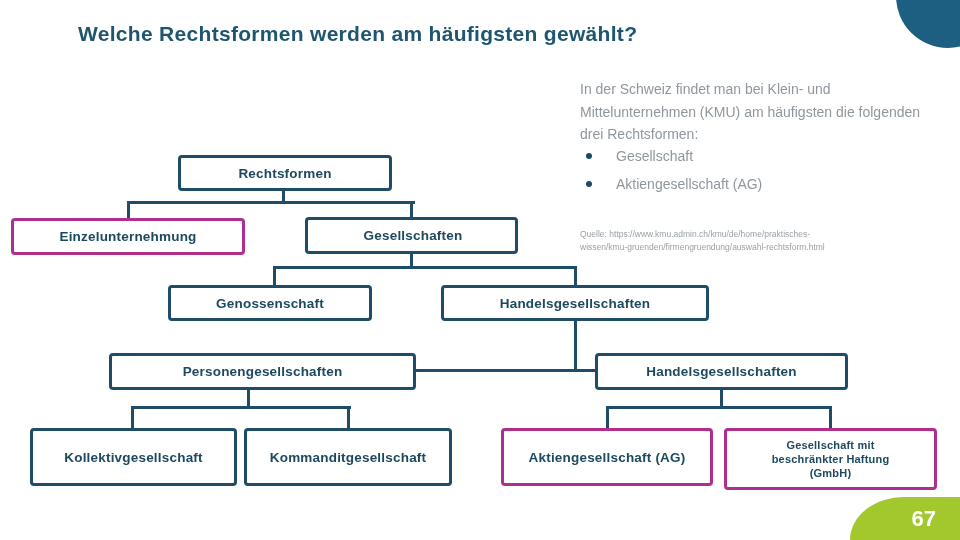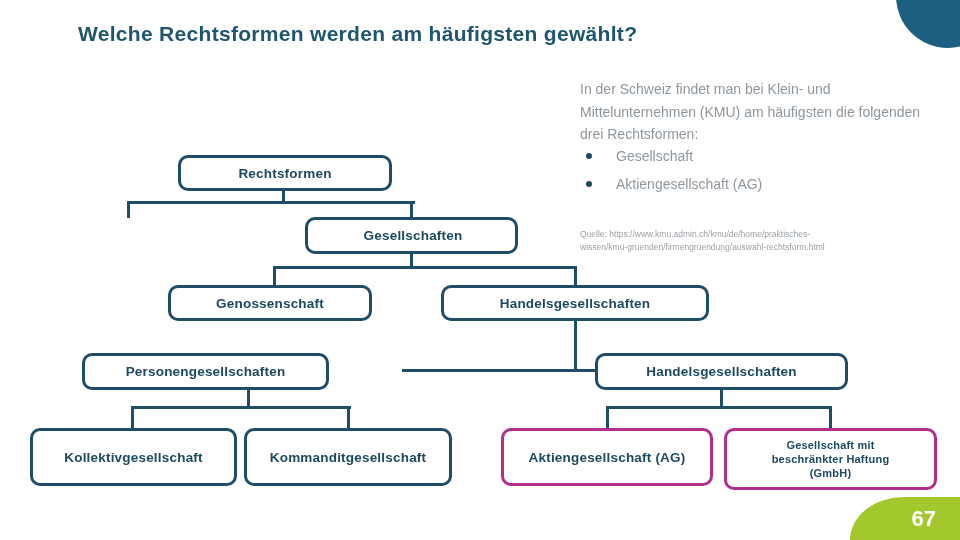--- a/index.html
+++ b/index.html
@@ -98,21 +98,21 @@
     line-height: 1.55;
     color: #9aa1a7;
     overflow-wrap: break-word;
   }
 
   
   .node {
     position: absolute;
     background: #ffffff;
     border: 3px solid #1f4c66;
-    border-radius: 10px;
+    border-radius: 4px;
     display: flex;
     align-items: center;
     justify-content: center;
     text-align: center;
     font-size: 13.5px;
     font-weight: bold;
     letter-spacing: 0.2px;
     color: #1c4960;
     padding: 0 8px;
   }
@@ -165,24 +165,25 @@
   <div class="conn" style="left:131px; top:406px; width:220px; height:3px;"></div>
   <div class="conn" style="left:131px; top:406px; width:3px; height:22px;"></div>
   <div class="conn" style="left:347px; top:406px; width:3px; height:22px;"></div>
 
   <div class="conn" style="left:720px; top:390px; width:3px; height:18px;"></div>
   <div class="conn" style="left:606px; top:406px; width:226px; height:3px;"></div>
   <div class="conn" style="left:606px; top:406px; width:3px; height:22px;"></div>
   <div class="conn" style="left:829px; top:406px; width:3px; height:22px;"></div>
 
   <div class="node" style="left:178px; top:155px; width:214px; height:36px;">Rechtsformen</div>
+  <div class="node pink" style="left:11px;  top:218px; width:234px; height:37px;">Einzelunternehmung</div>
   <div class="node" style="left:305px; top:217px; width:213px; height:37px;padding-left:11px;">Gesellschaften</div>
   <div class="node" style="left:168px; top:285px; width:204px; height:36px;">Genossenschaft</div>
   <div class="node" style="left:441px; top:285px; width:268px; height:36px;">Handelsgesellschaften</div>
-  <div class="node" style="left:82px;  top:353px; width:247px; height:37px;">Personengesellschaften</div>
+  <div class="node" style="left:109px;  top:353px; width:307px; height:37px;">Personengesellschaften</div>
   <div class="node" style="left:595px; top:353px; width:253px; height:37px;">Handelsgesellschaften</div>
   <div class="node" style="left:244px; top:428px; width:208px; height:58px;">Kommanditgesellschaft</div>
   <div class="node" style="left:30px;  top:428px; width:207px; height:58px;">Kollektivgesellschaft</div>
   <div class="node pink" style="left:501px; top:428px; width:212px; height:58px;">Aktiengesellschaft (AG)</div>
   <div class="node pink small" style="left:724px; top:428px; width:213px; height:62px;">Gesellschaft mit beschränkter Haftung (GmbH)</div>
 
   <div class="page-badge">
     <span>67</span>
   </div>
 

